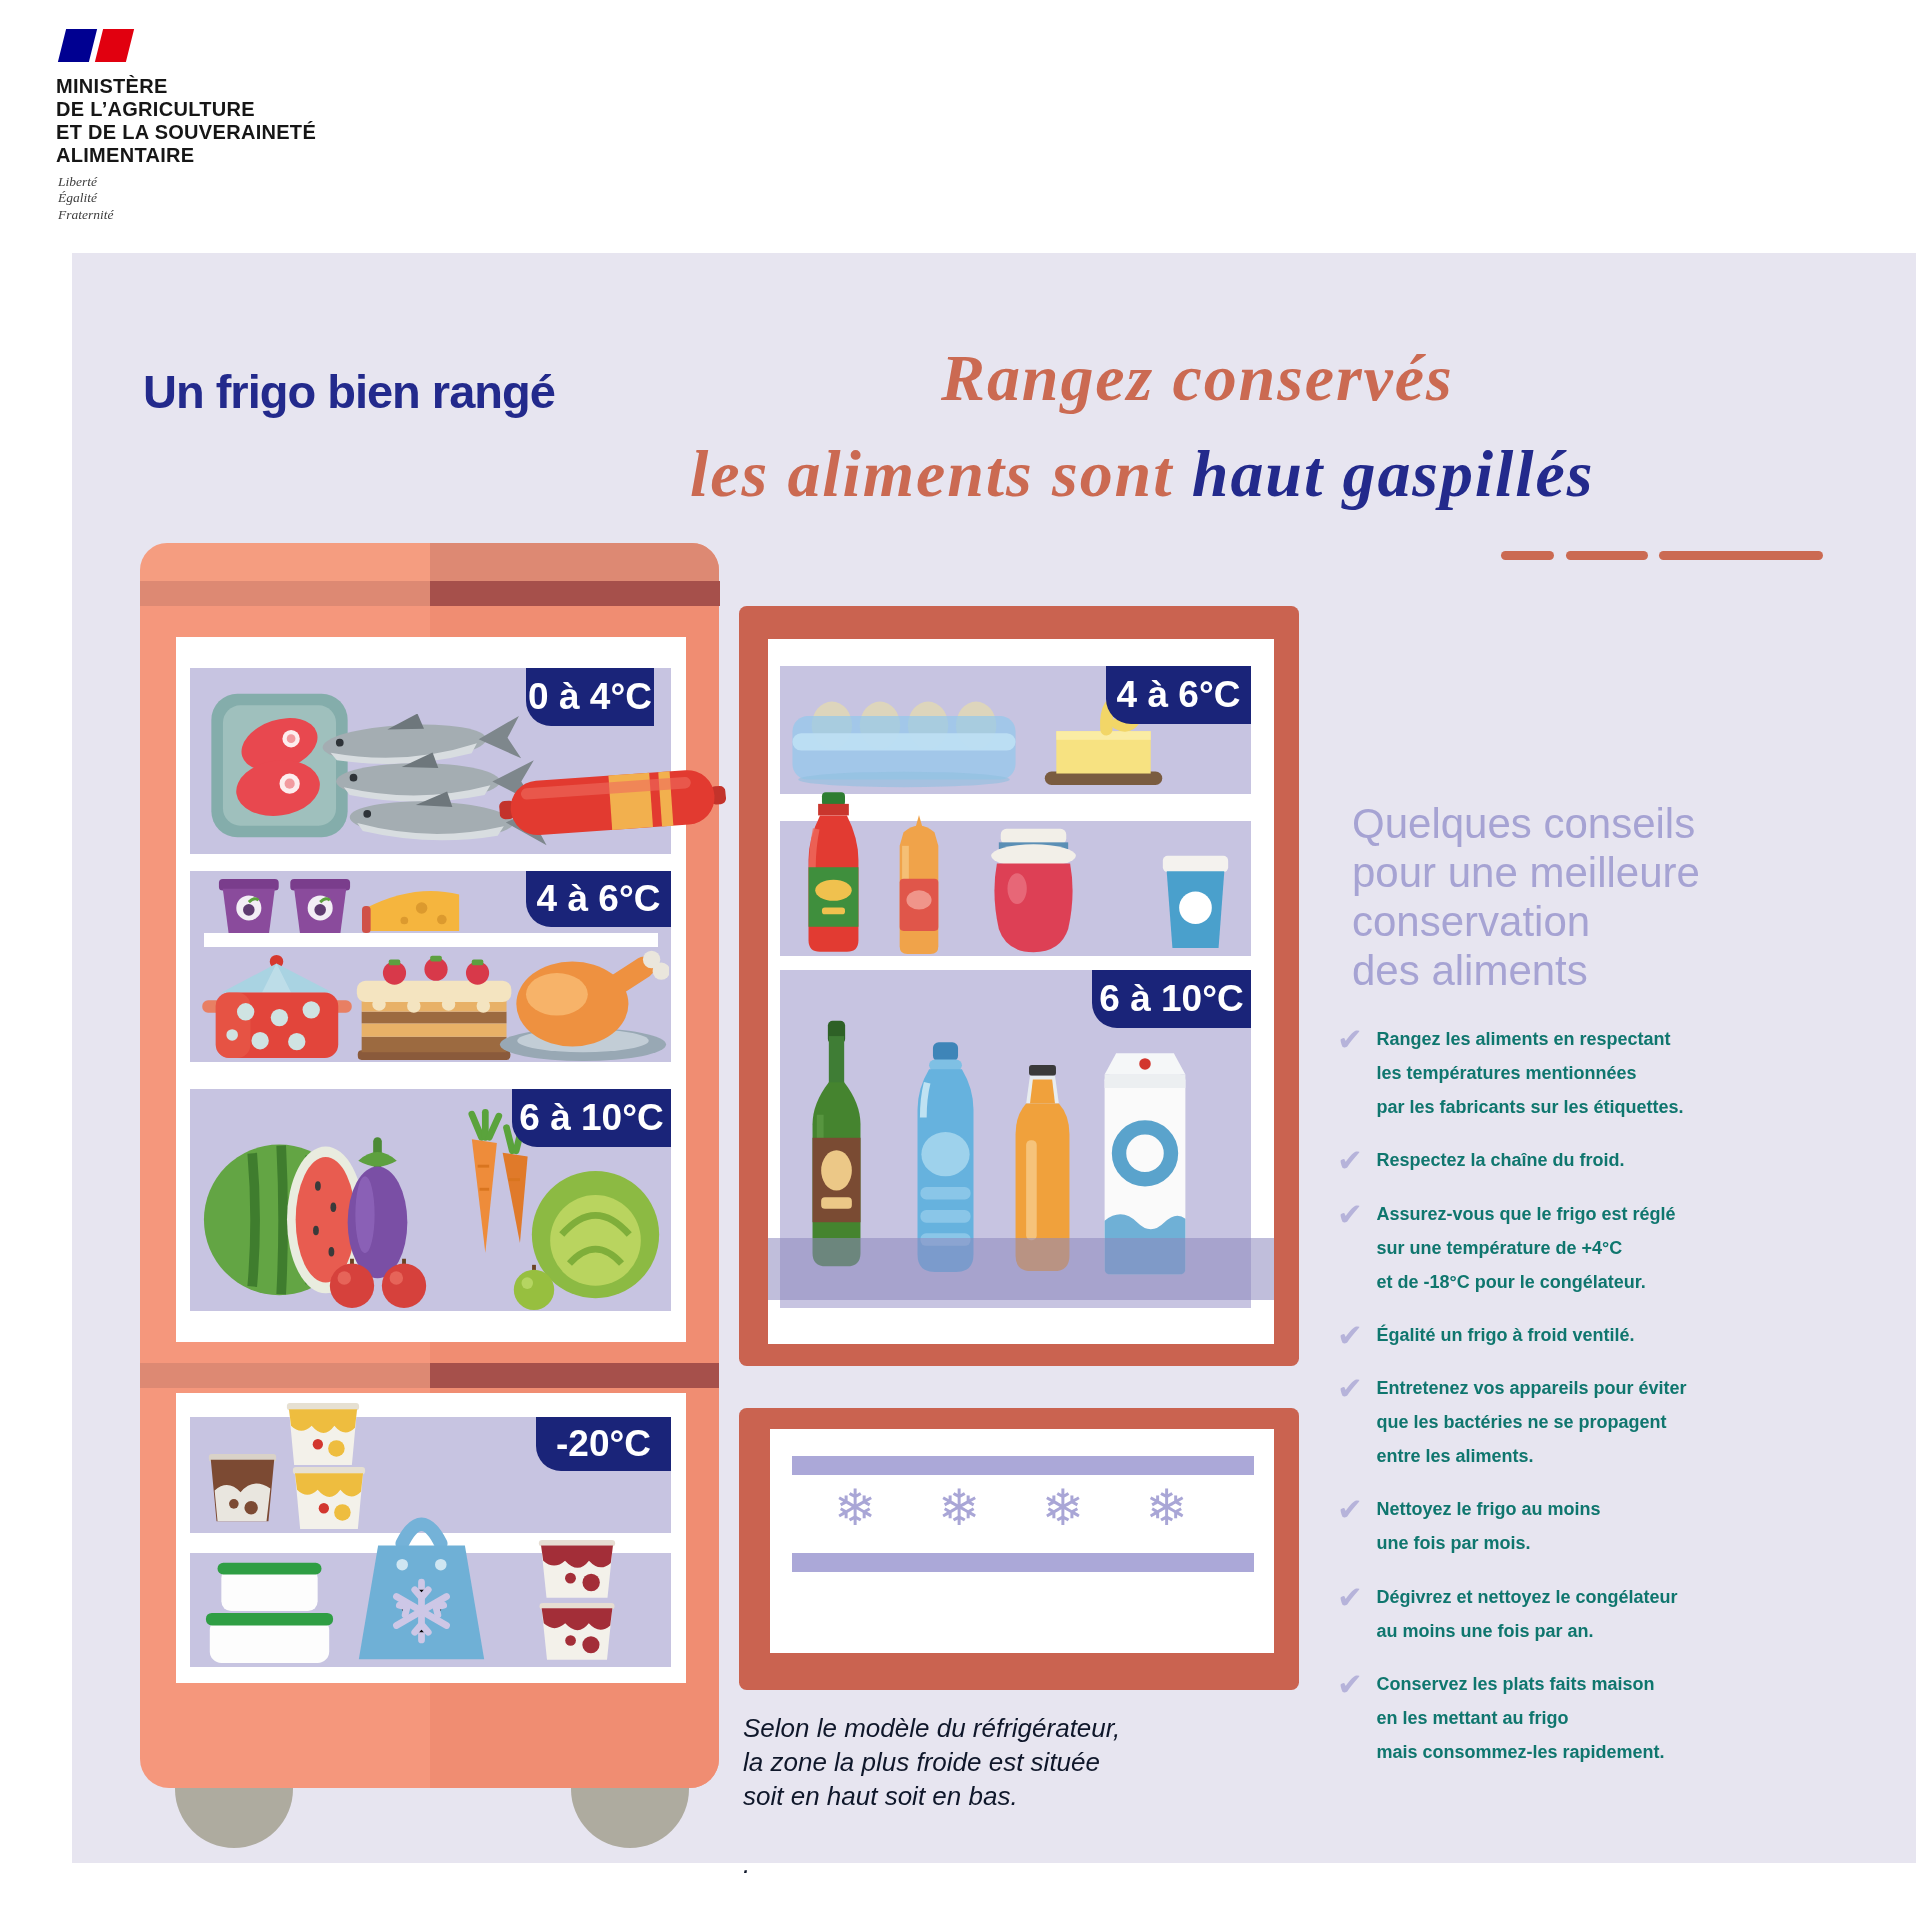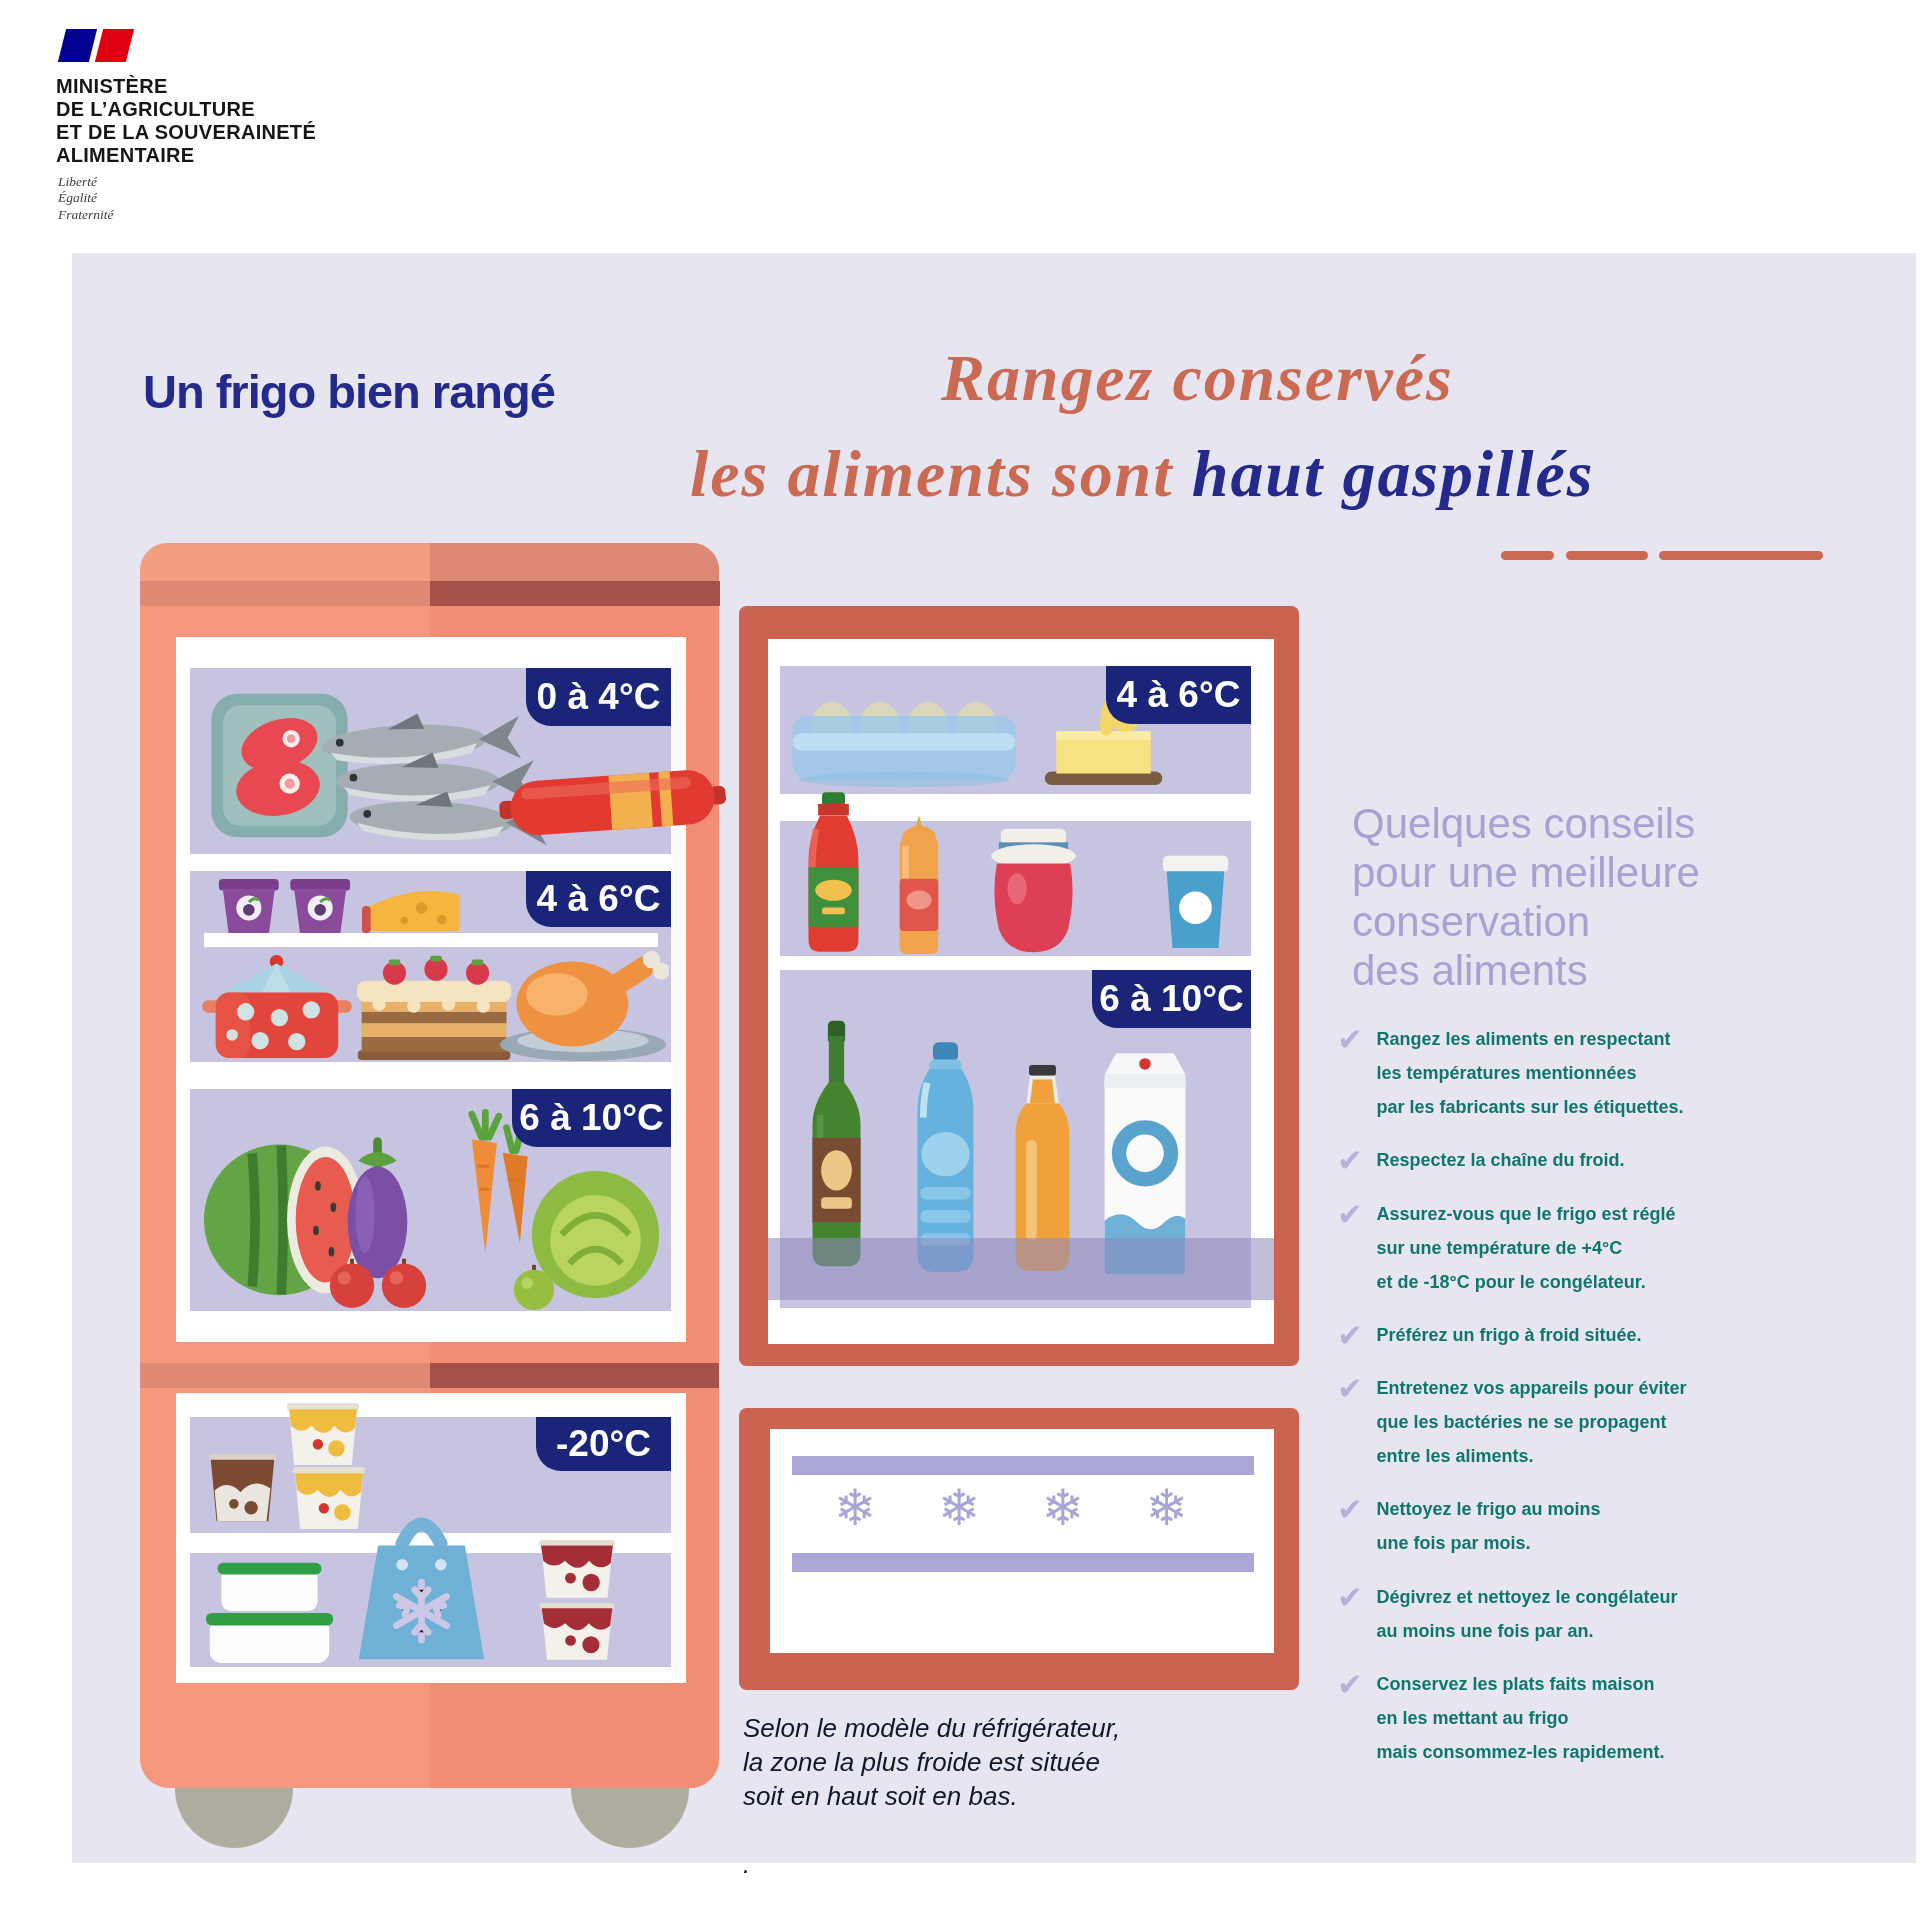--- a/index.html
+++ b/index.html
@@ -152,21 +152,21 @@
     </svg>
     <svg class="abs" style="left:309px;top:89px;transform:rotate(-4deg)" width="227" height="89" viewBox="0 0 200 70">
       <rect x="0" y="28" width="14" height="16" rx="5" fill="#c3332b"></rect>
         <rect x="186" y="28" width="14" height="16" rx="5" fill="#c3332b"></rect>
       <rect x="10" y="12" width="180" height="48" rx="24" fill="#e23a30"></rect>
       <rect x="98" y="12" width="36" height="48" fill="#f2b04e"></rect>
         <rect x="142" y="12" width="10" height="48" fill="#f2b04e"></rect>
       <rect x="20" y="18" width="150" height="10" rx="5" fill="#ef6a5d" opacity=".6"></rect>
     </svg>
   </div>
-  <div class="badge" style="left:526px;top:668px;width:145px;height:58px;font-size:37px;">0 à 4°C</div>
+  <div class="badge" style="left:526px;top:668px;width:128px;height:58px;font-size:37px;">0 à 4°C</div>
 
   <div class="shelf" style="left:190px;top:871px;width:481px;height:191px;">
     <div class="divider"></div>
     <svg class="abs" style="left:27px;top:5.8px" width="135" height="58" viewBox="0 0 140 60">
       <g>
         <rect x="2" y="2" width="62" height="12" rx="4" fill="#7a3d8c"></rect>
         <path d="M6 12 H60 L54 58 H12 Z" fill="#8a4b9c"></path>
         <circle cx="33" cy="32" r="13" fill="#f2eef5"></circle>
           <circle cx="33" cy="34" r="6" fill="#5e3b70"></circle>
         <path d="M33 26 q6 -6 10 -2" stroke="#5da03f" stroke-width="3" fill="none"></path>
@@ -482,21 +482,21 @@
         <span class="tip-text">Respectez la chaîne du froid.</span>
       </div>
     <div class="tip">
         <span class="check">✔</span>
         <span class="tip-text">Assurez-vous que le frigo est réglé
 sur une température de +4°C
 et de -18°C pour le congélateur.</span>
       </div>
     <div class="tip">
         <span class="check">✔</span>
-        <span class="tip-text">Préférez un frigo à froid située.</span>
+        <span class="tip-text">Égalité un frigo à froid ventilé.</span>
       </div>
     <div class="tip">
         <span class="check">✔</span>
         <span class="tip-text">Entretenez vos appareils pour éviter
 que les bactéries ne se propagent
 entre les aliments.</span>
       </div>
     <div class="tip">
         <span class="check">✔</span>
         <span class="tip-text">Nettoyez le frigo au moins

